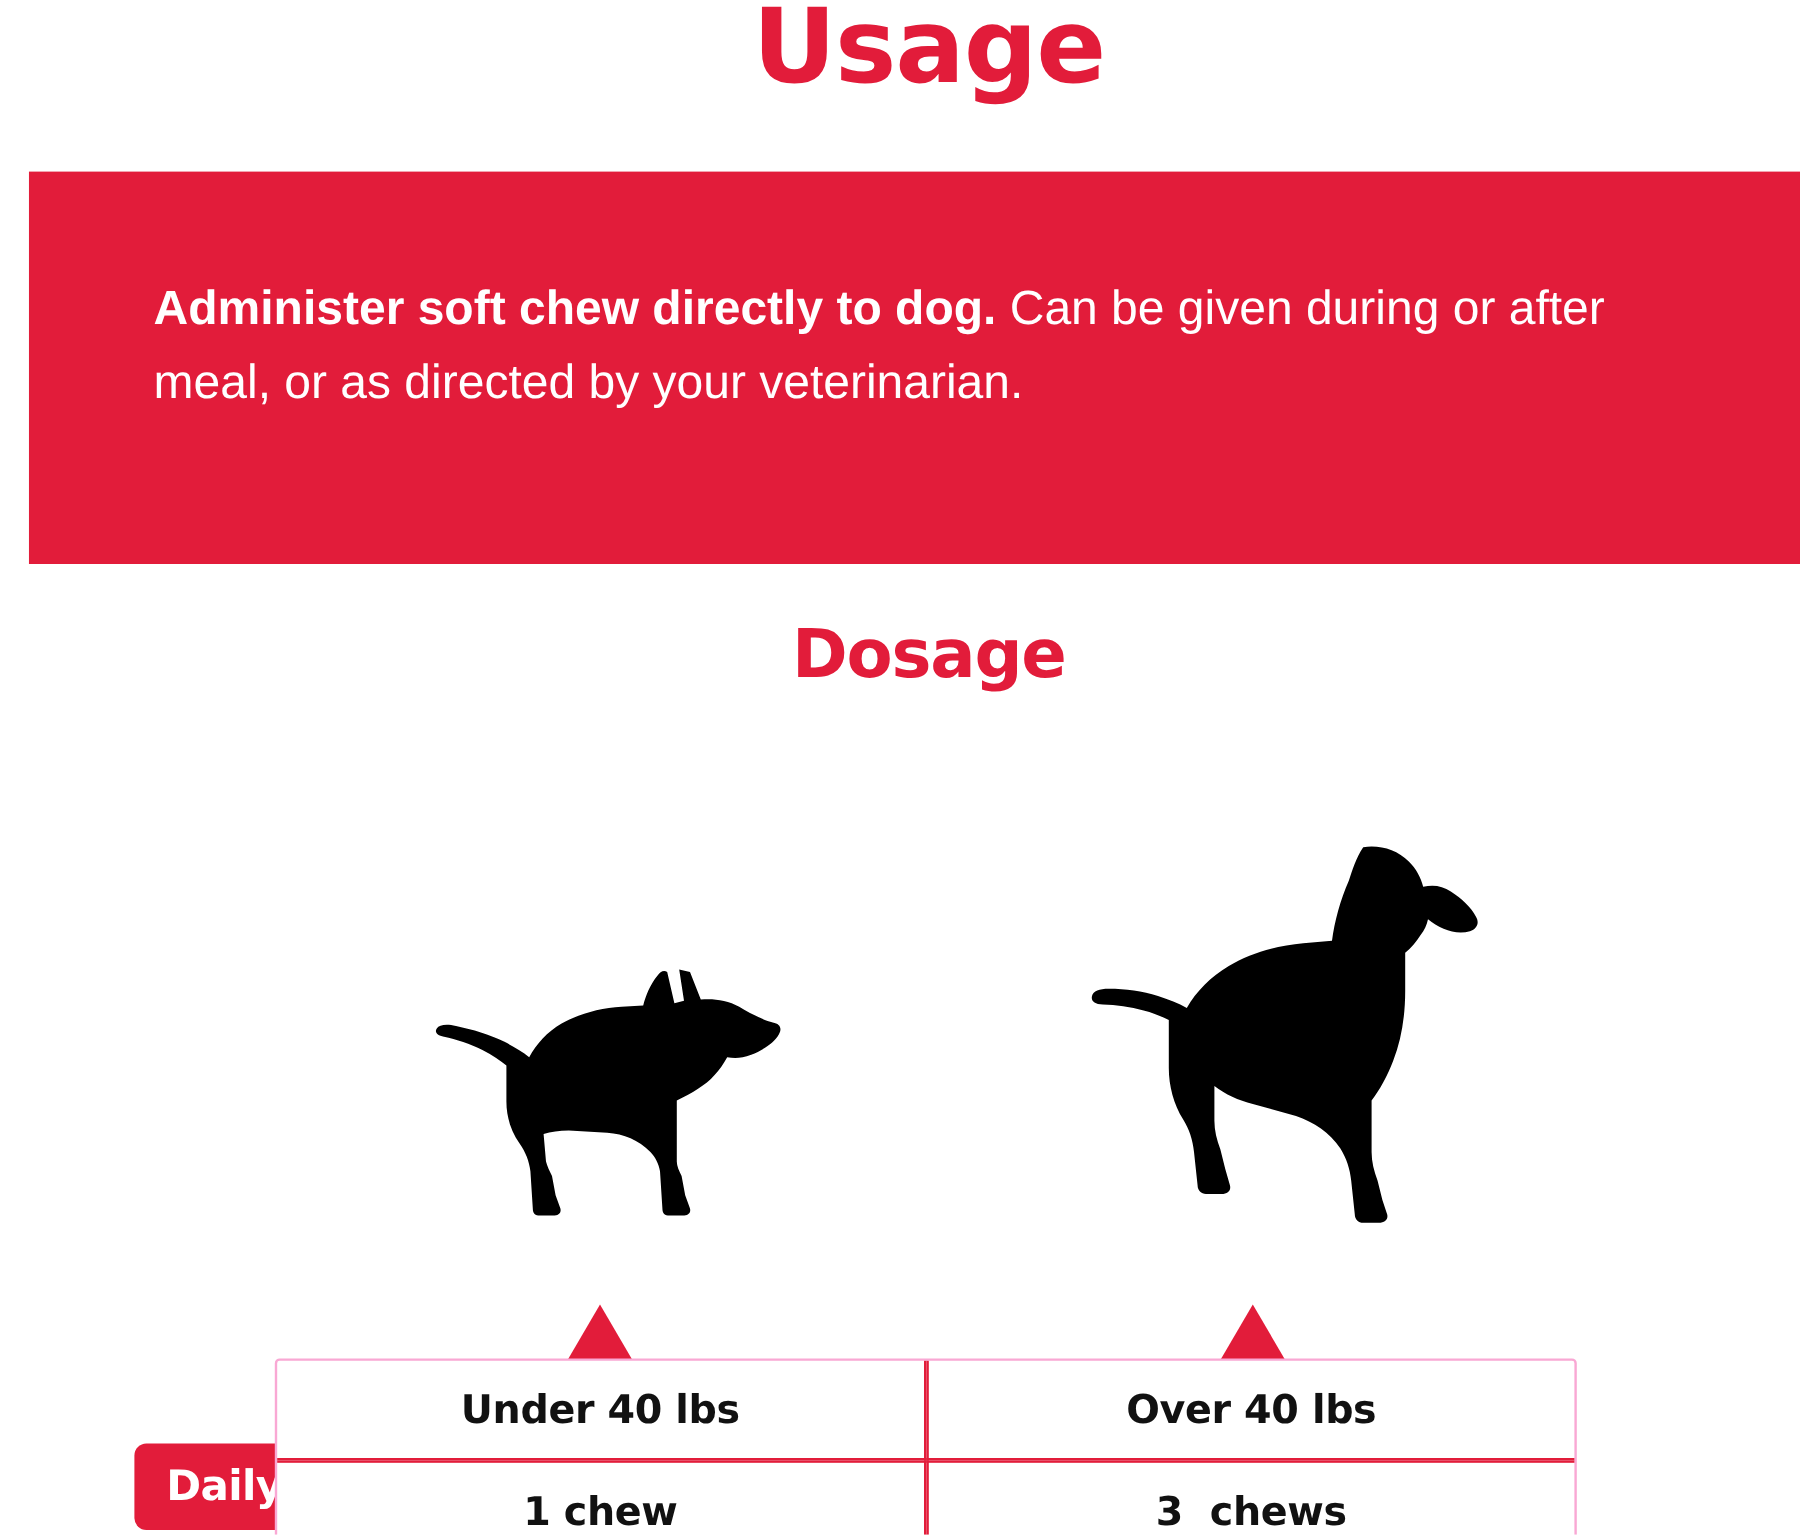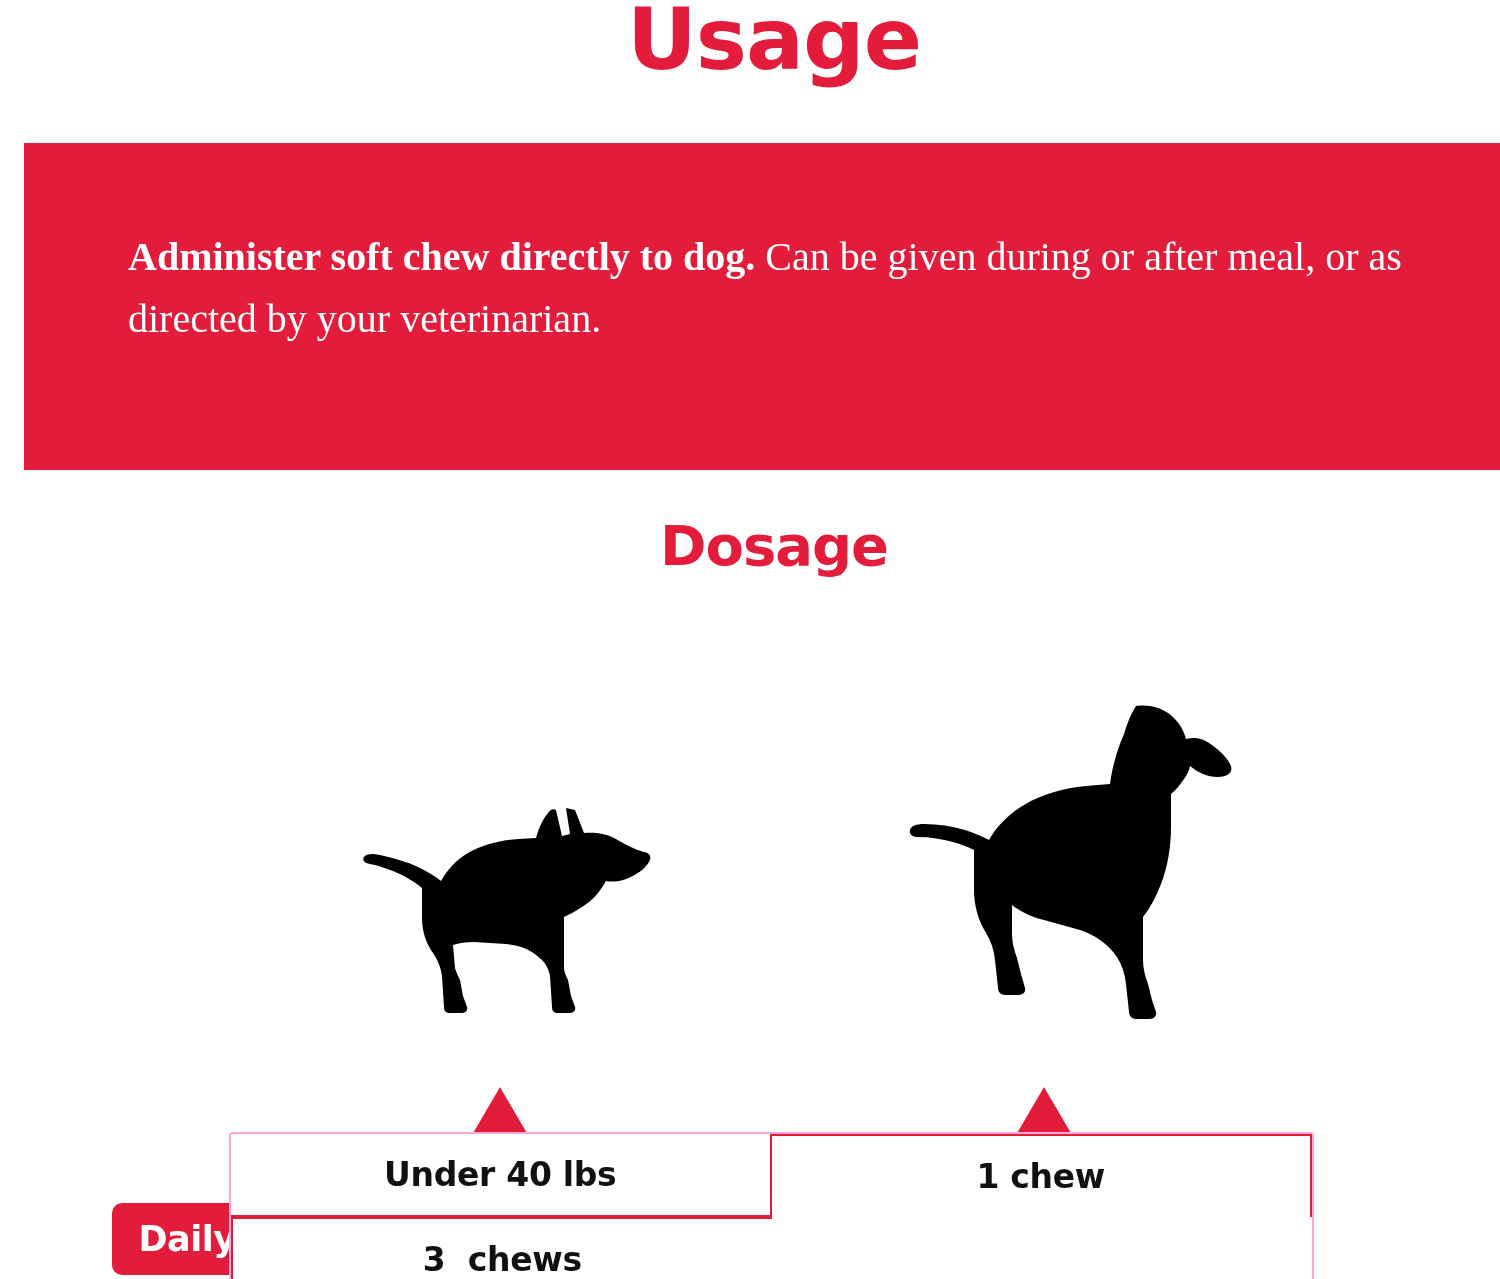--- a/index.html
+++ b/index.html
@@ -50,21 +50,21 @@
     width: 1500px;
     height: 327px;
     background: #E21C3A;
   }
   #usage-banner-text {
     position: absolute;
     left: 104px;
     top: 83px;
     width: 1290px;
     color: #ffffff;
-    font-family: Liberation Serif, serif;
+    font-family: Liberation Sans, sans-serif;
     font-size: 40px;
     font-weight: 300;
     line-height: 1.55;
   }
   #usage-banner-text .lead {
     font-weight: bold;
   }
 
   
   .dog {
@@ -276,17 +276,18 @@
     <div id="pointer-under" class="pointer"></div>
     <div id="pointer-over" class="pointer"></div>
   </div>
 
   <div id="daily-label">
     <div id="daily-label-text">Daily</div>
   </div>
 
   <div id="dosage-table">
     <div class="cell head row-top col-left">Under 40 lbs</div>
+    <div class="cell head row-top col-right">Over 40 lbs</div>
     <div class="cell val row-bottom col-left">1 chew</div>
     <div class="cell val row-bottom col-right">3  chews</div>
   </div>
 
 </div>
 
 </body></html>

